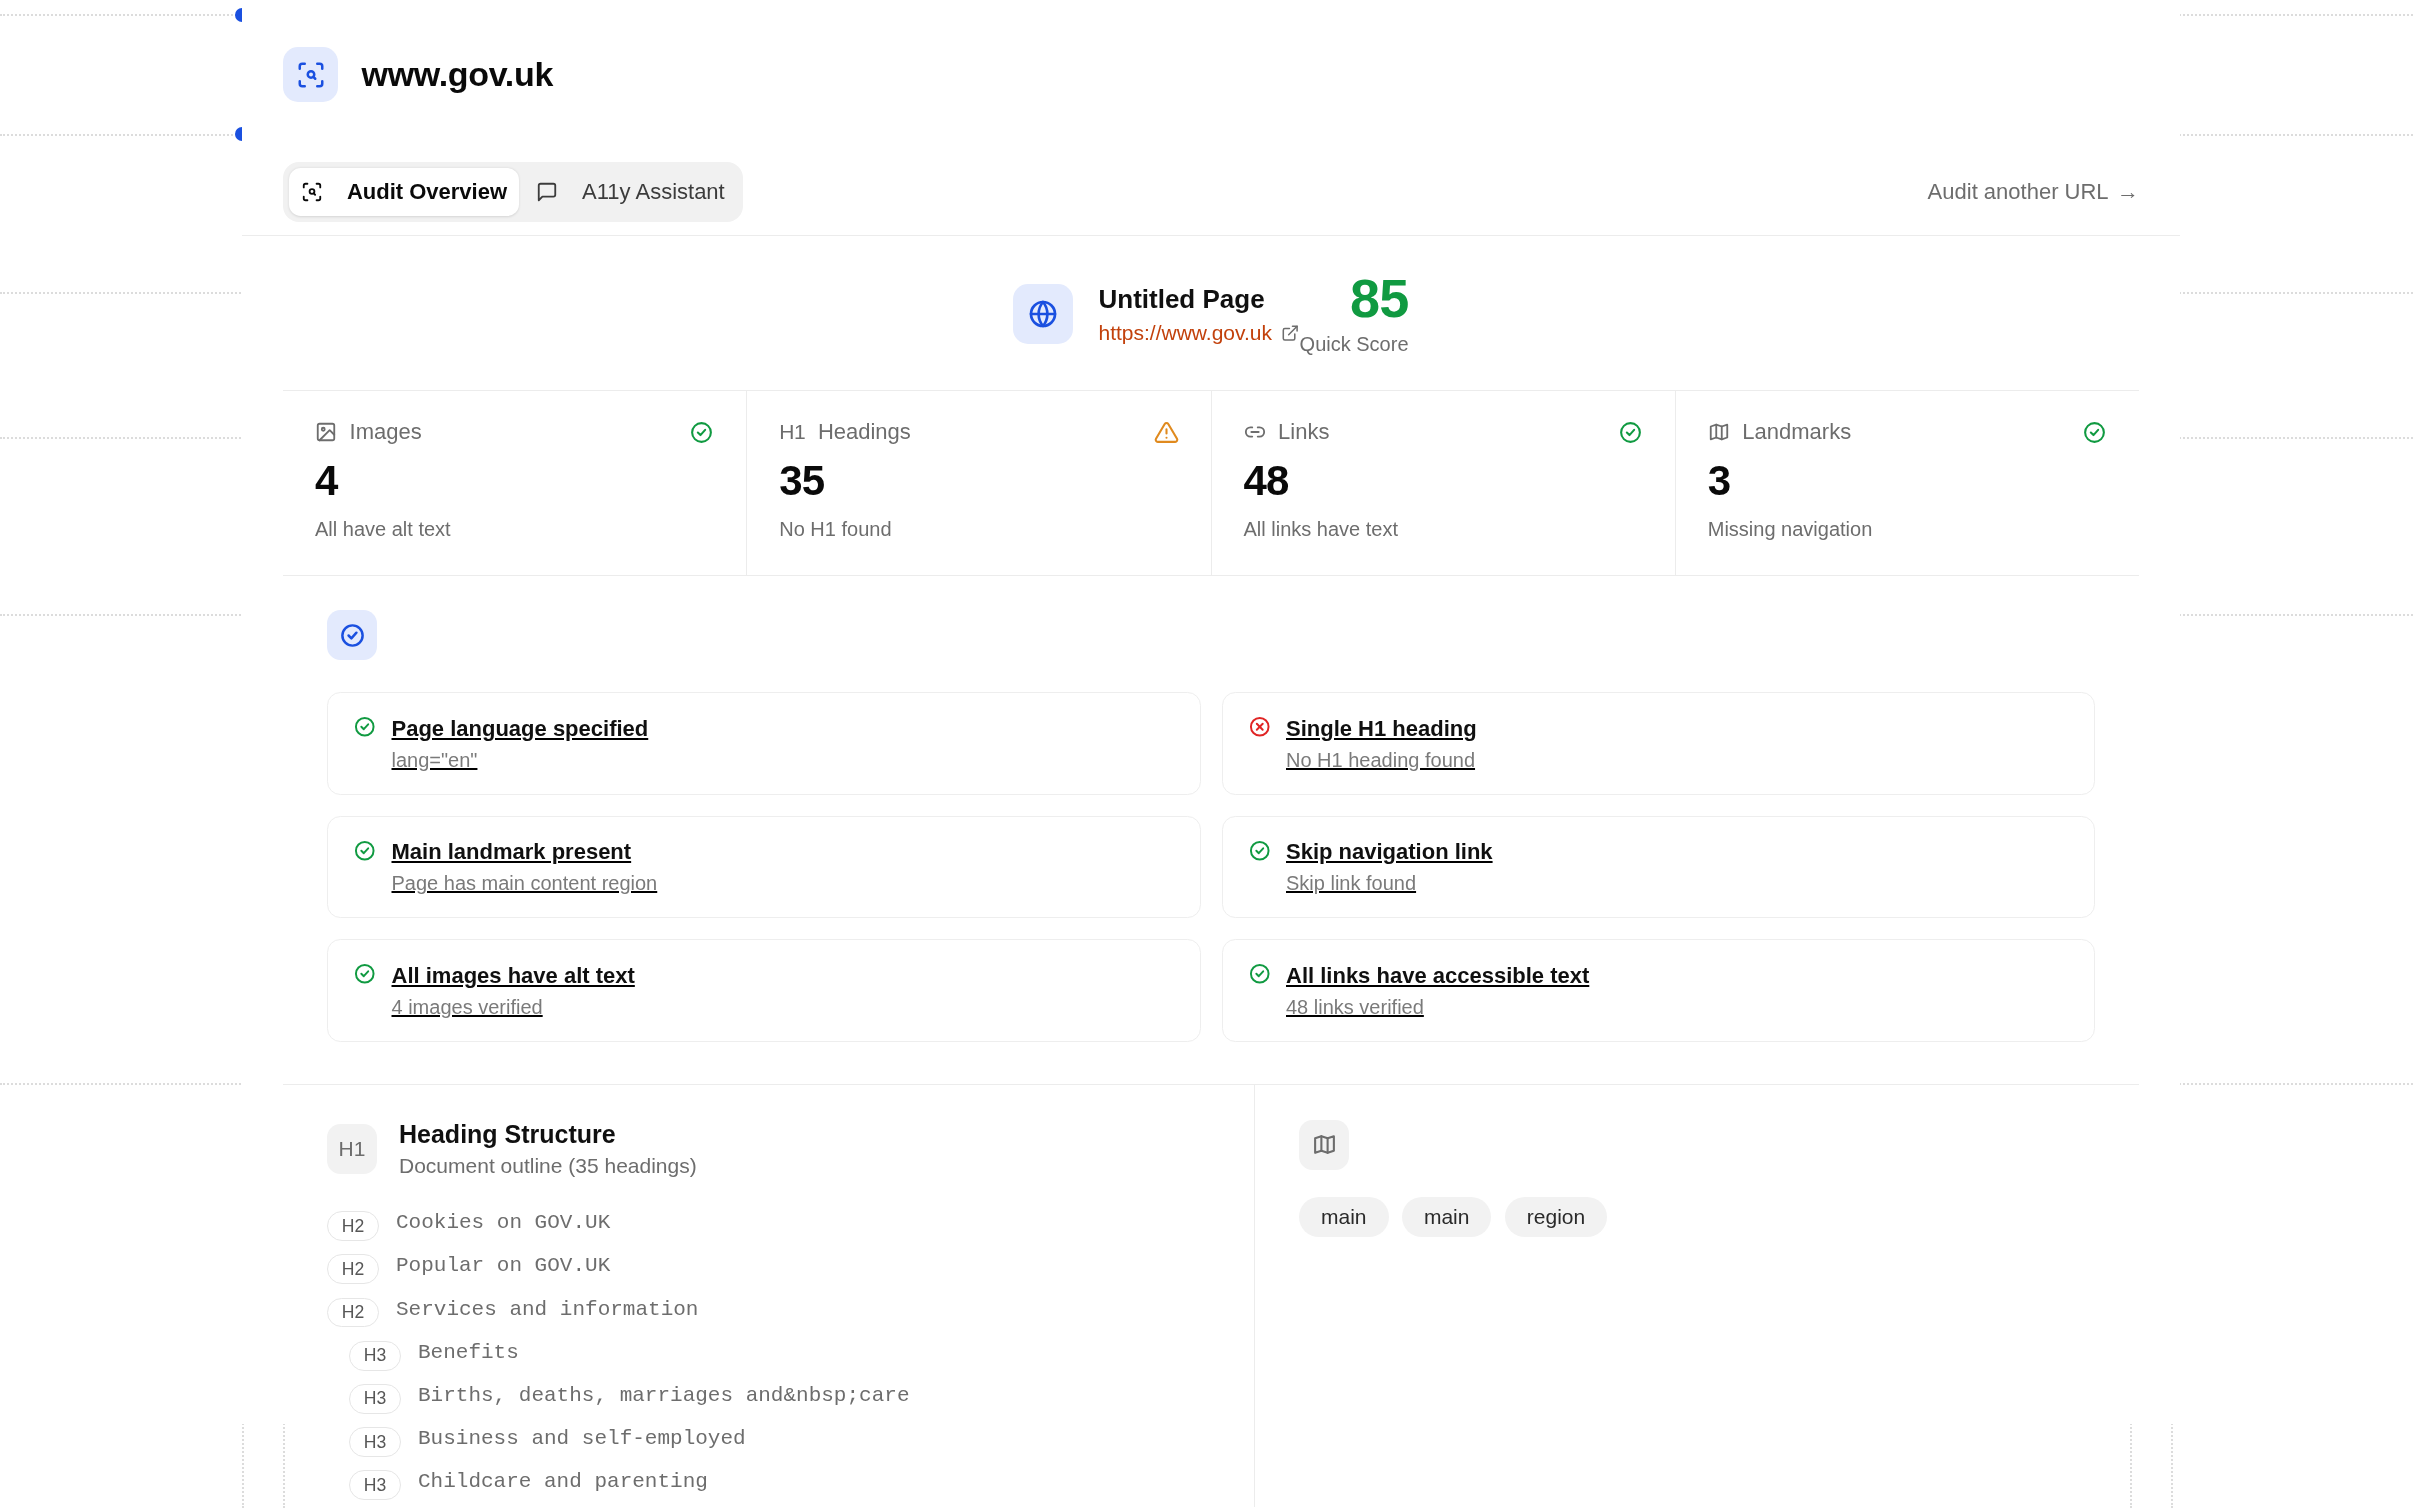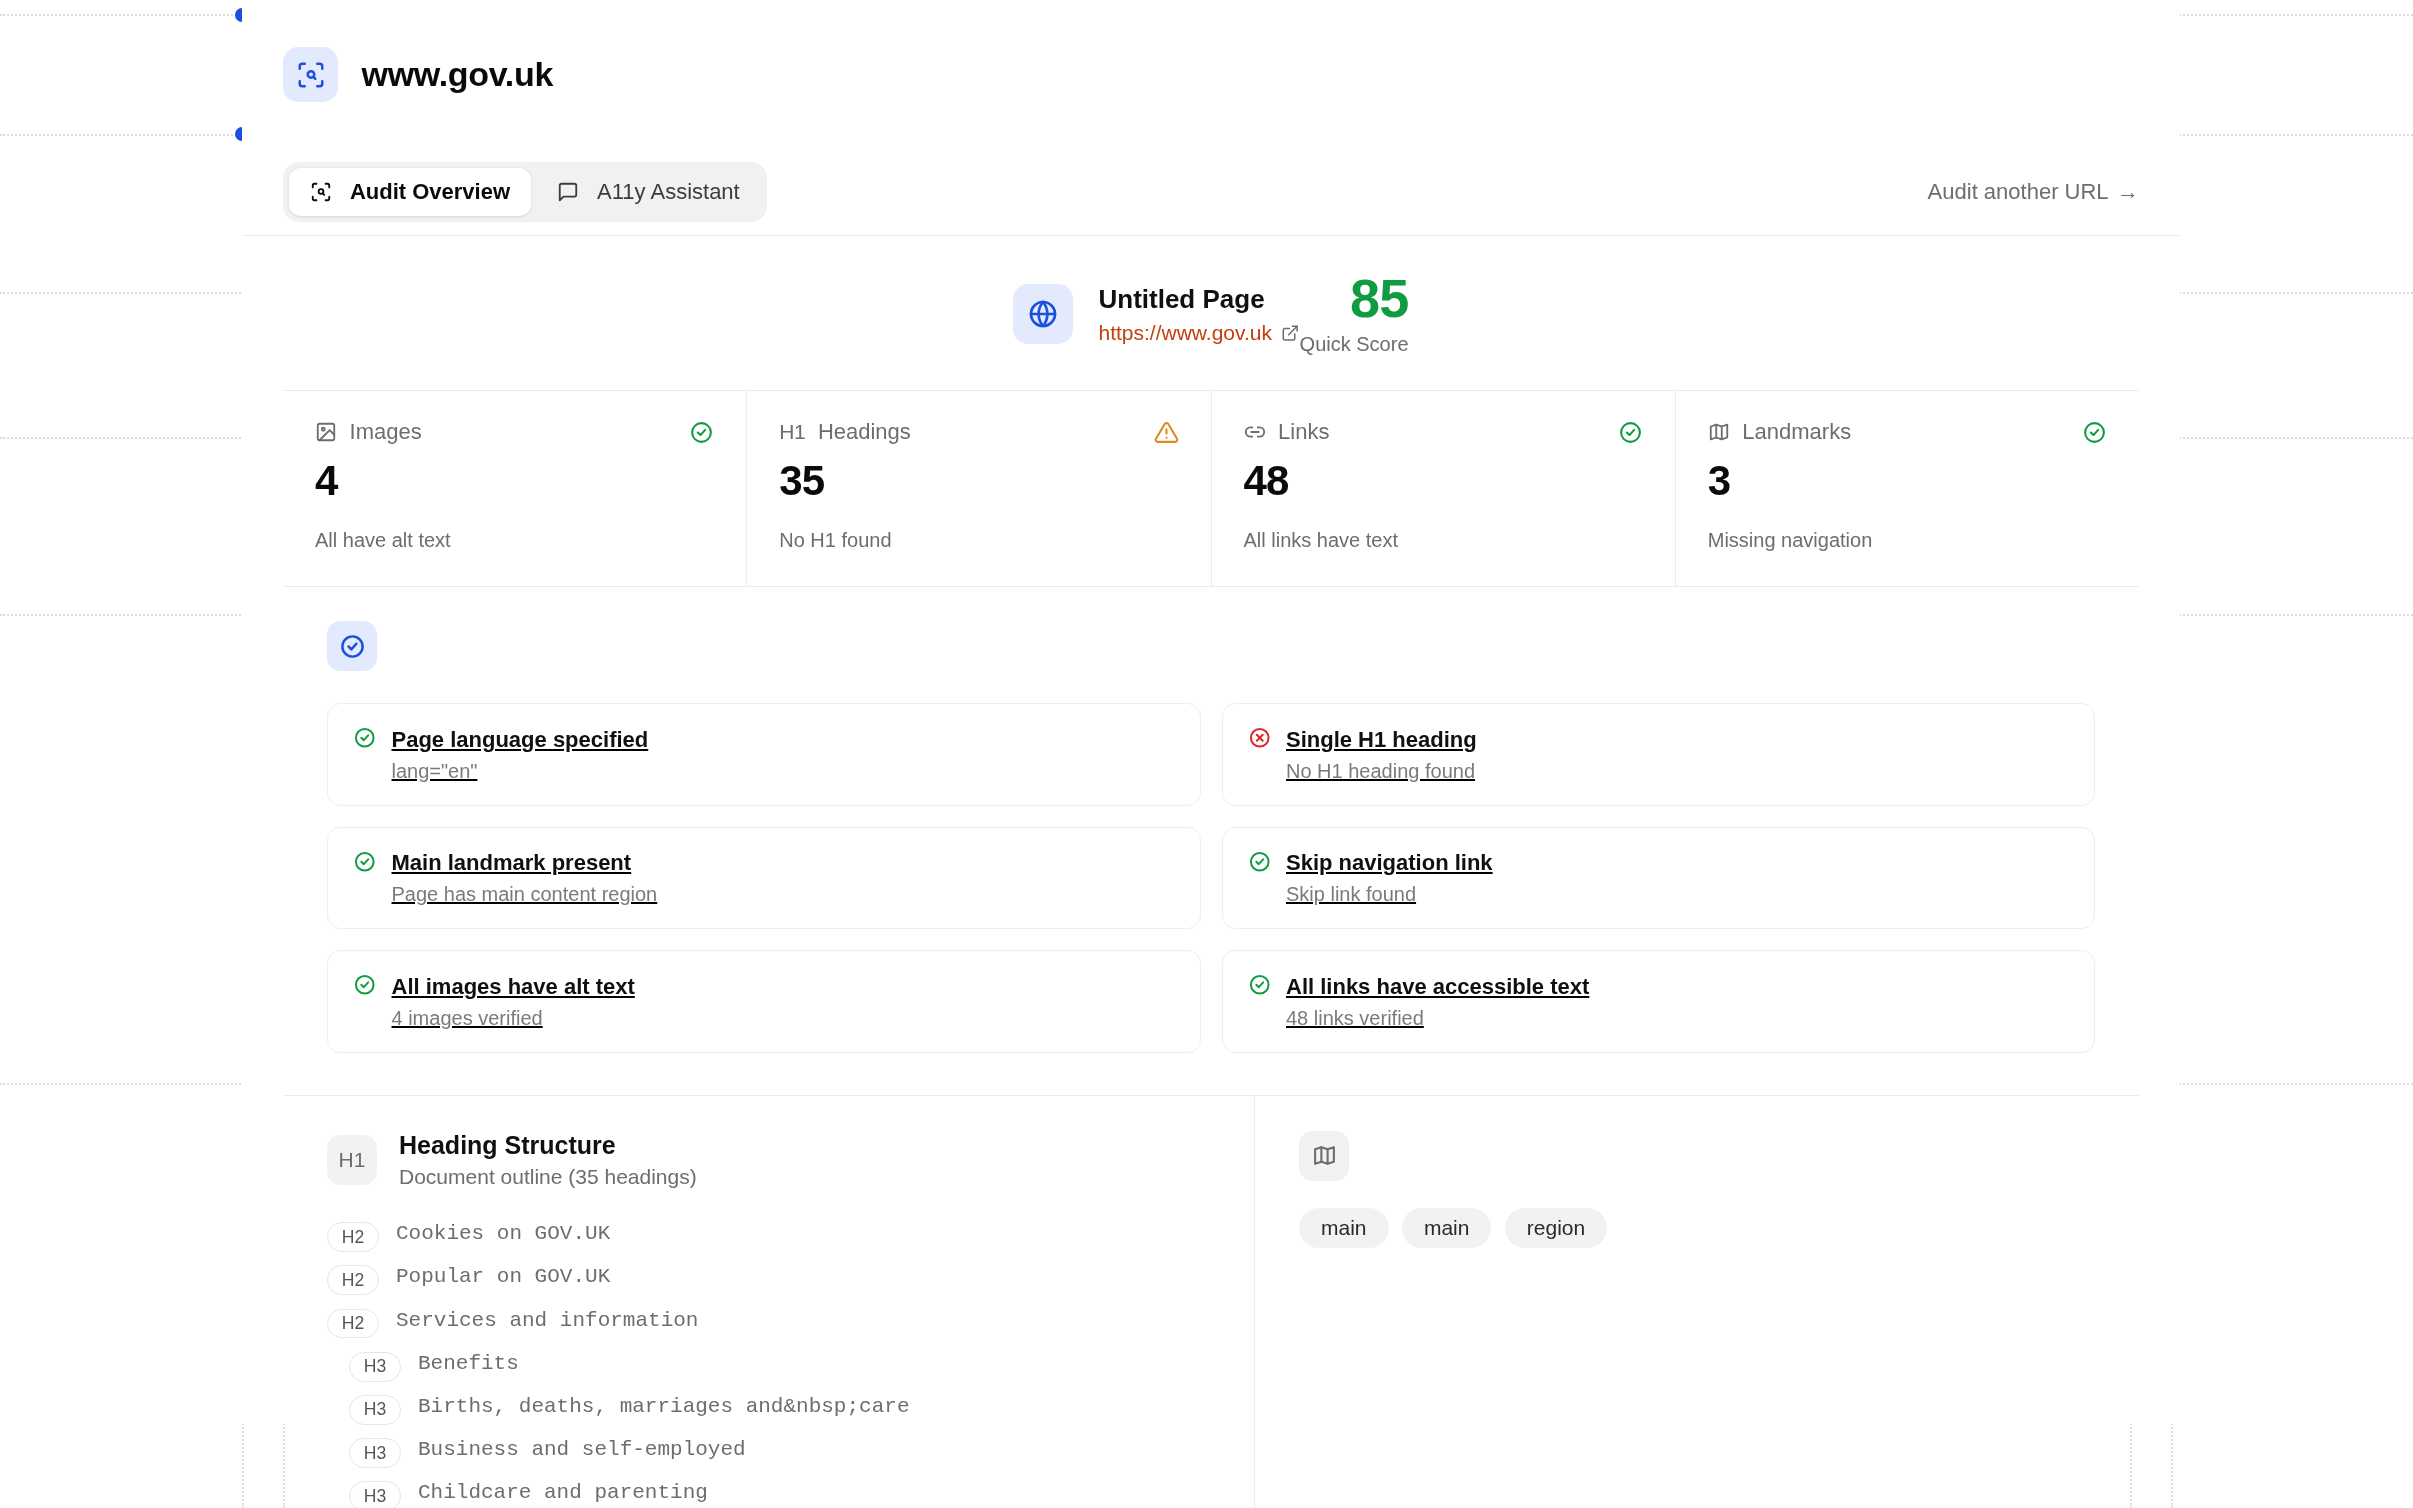--- a/index.html
+++ b/index.html
@@ -37,22 +37,22 @@
   
   .tabbar-row {
     height: 87px; padding: 0 41px; display: flex; align-items: center;
     justify-content: space-between; border-bottom: 1.7px solid #ececec;
   }
   .tabs {
     display: flex; align-items: center; gap: 5px;
     background: #f1f1f1; border-radius: 16px; padding: 5.9px;
   }
   .tab {
-    display: flex; align-items: center; gap: 18px;
-    padding: 11px 21px; border-radius: 11.7px;
+    display: flex; align-items: center; gap: 24px;
+    padding: 11px 12px; border-radius: 11.7px;
     font-size: 22px; font-weight: 500; color: #3c3c3c; cursor: pointer;
     background: transparent; border: none; white-space: nowrap;
   }
   .tab.active {
     background: #ffffff; color: #0a0a0a; font-weight: 600;
     box-shadow: 0 0.8px 2.5px rgba(0,0,0,.12);
   }
   .audit-link {
     font-size: 22px; color: #6d6d6d; text-decoration: none; white-space: nowrap;
     display: flex; align-items: center; gap: 8.4px; cursor: pointer;
@@ -82,21 +82,21 @@
 
   
   .metrics { display: flex; border-top: 1.7px solid #ececec; }
   .metric { flex: 1; padding: 28.5px 32px 34px 32px; border-right: 1.7px solid #ececec; }
   .metric:last-child { border-right: none; }
   .metric-head {
     display: flex; align-items: center; justify-content: space-between; margin-bottom: 15px;
   }
   .metric-label { display: flex; align-items: center; gap: 12.6px; font-size: 22px; color: #6d6d6d; }
   .metric-num { font-size: 42px; font-weight: 700; color: #0a0a0a; line-height: 1; letter-spacing: -0.8px; }
-  .metric-sub { font-size: 20px; color: #6d6d6d; margin-top: 27px; }
+  .metric-sub { font-size: 20px; color: #6d6d6d; margin-top: 16px; }
   .h1-glyph { font-size: 21px; color: #6d6d6d; font-weight: 500; letter-spacing: -0.4px; }
 
   
   .checks-section { padding: 34px 44px 42px 44px; border-bottom: 1.7px solid #ececec; }
   .sec-head { display: flex; align-items: center; gap: 22px; margin-bottom: 32px; }
   .sec-icon-blue {
     width: 50px; height: 50px; border-radius: 13.4px; background: #e3eafd;
     display: flex; align-items: center; justify-content: center; flex: none;
   }
   .sec-icon-gray {

